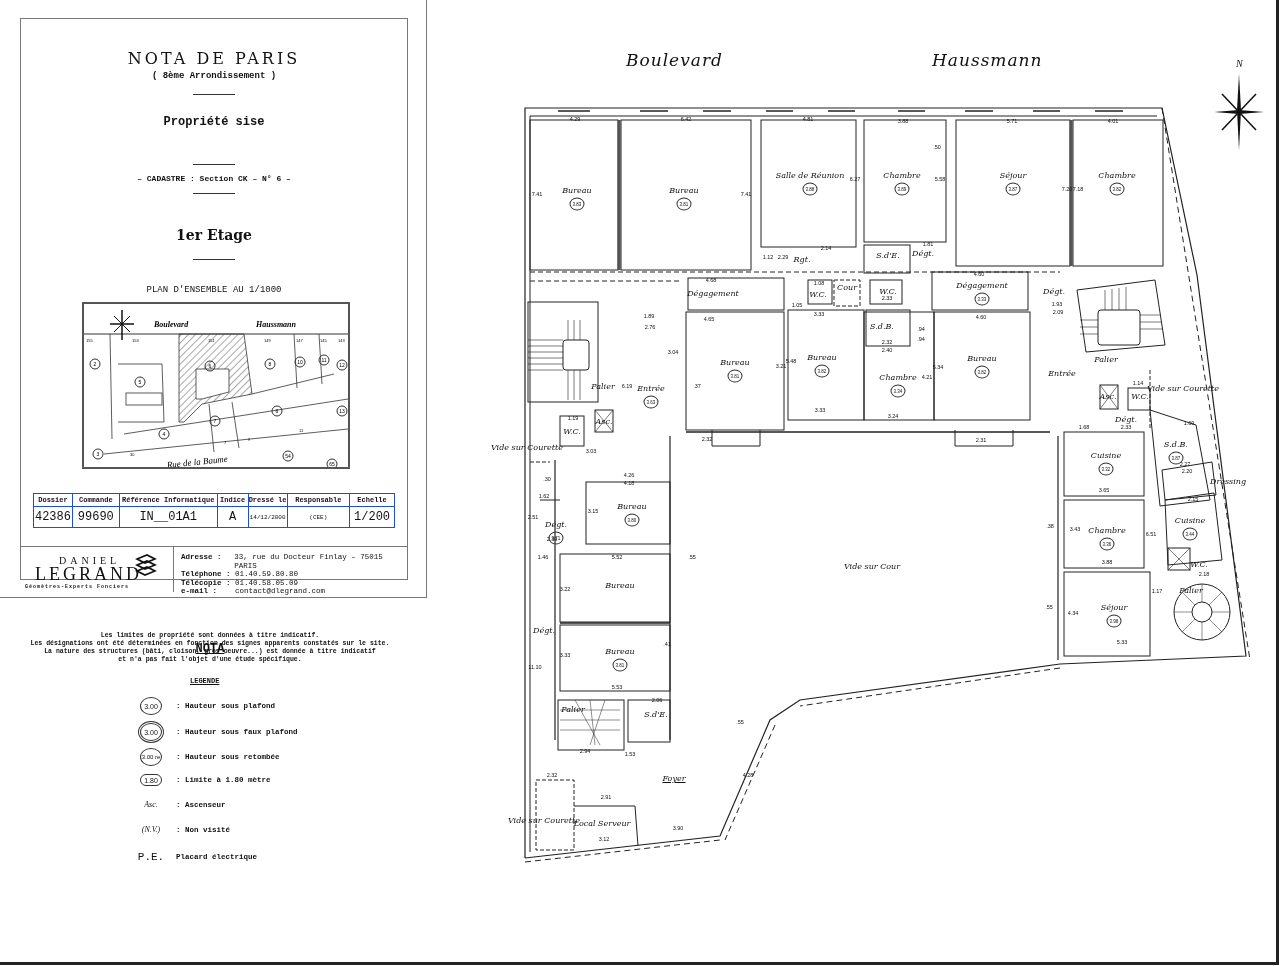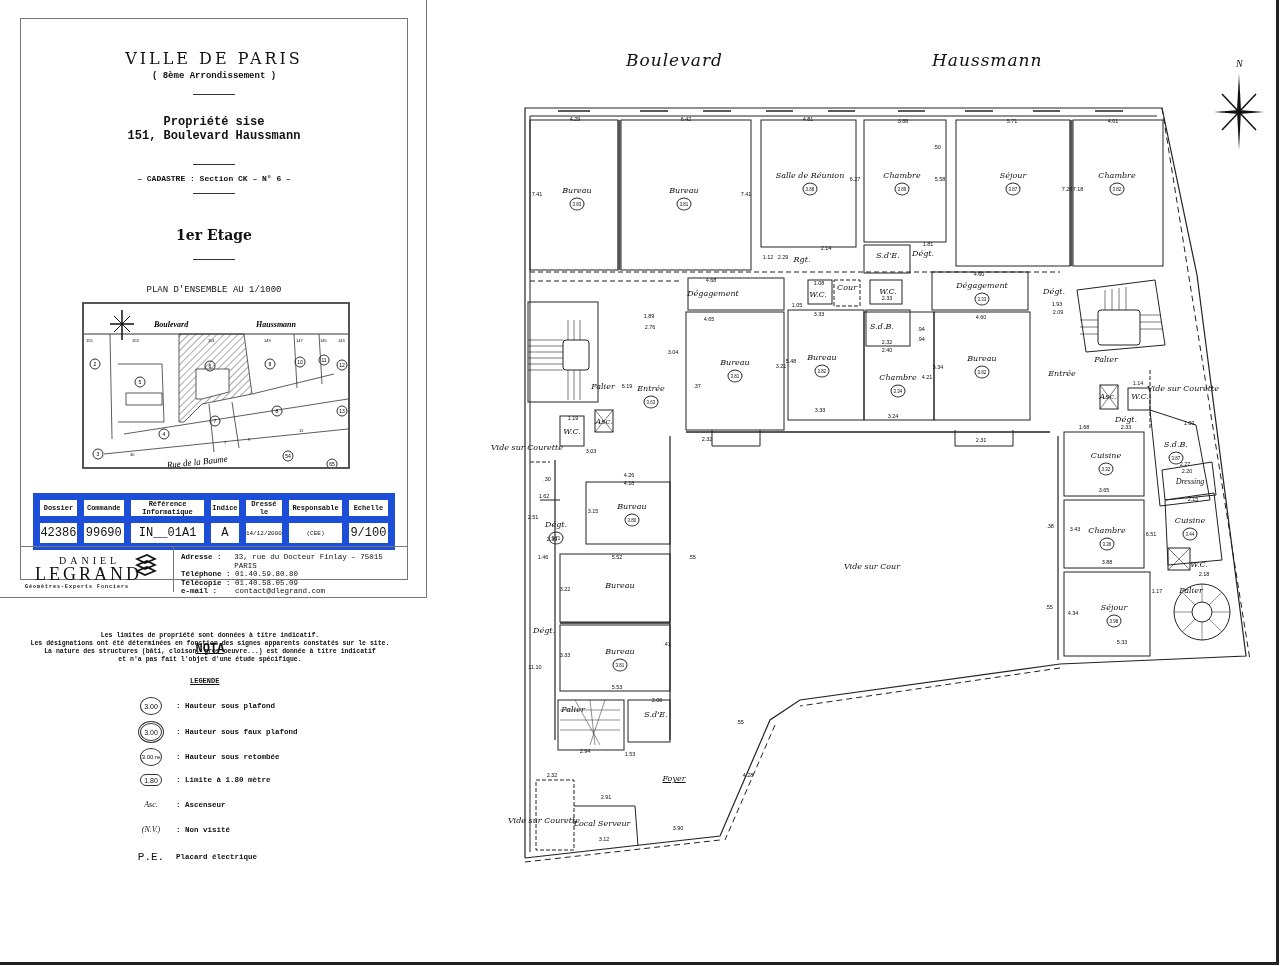--- a/index.html
+++ b/index.html
@@ -12,21 +12,21 @@
   .t2{top:52px;font-size:9px;font-family:"Liberation Mono",monospace;font-weight:bold;}
   .rule{position:absolute;left:172px;width:42px;height:0;border-top:1px solid #333;}
   .t3{top:96px;font-size:12px;font-family:"Liberation Mono",monospace;font-weight:bold;line-height:14px;}
   .t4{top:155px;font-size:8px;font-family:"Liberation Mono",monospace;font-weight:bold;}
   .t5{top:184px;font-size:21px;letter-spacing:1px;}
   .t6{top:208px;font-size:14px;font-weight:bold;}
   .t7{top:266px;font-size:9px;font-family:"Liberation Mono",monospace;}
   .mini{position:absolute;left:61px;top:283px;width:264px;height:163px;border:2px solid #555;overflow:hidden;}
   .mini svg{position:absolute;left:0;top:0;}
   .tbl{position:absolute;left:12px;top:474px;width:362px;border-collapse:collapse;font-family:"Liberation Mono",monospace;}
-  .tbl td{border:7px solid #1d4ed8;text-align:center;padding:0;}
+  .tbl td{border:1px solid #1d4ed8;text-align:center;padding:0;}
   .tbl .h td{font-size:7px;font-weight:bold;height:12px;}
   .tbl .v td{font-size:12px;height:20px;}
   .tbl .v td.sm{font-size:6px;}
   .ftr{position:absolute;left:0;top:527px;width:386px;height:45px;border-top:1px solid #777;}
   .ftr .sep{position:absolute;left:152px;top:0;height:45px;border-left:1px solid #777;}
   .logo1{position:absolute;left:38px;top:8px;font-size:10px;letter-spacing:4px;font-family:"Liberation Serif",serif;}
   .logo2{position:absolute;left:14px;top:17px;font-size:18px;letter-spacing:3px;font-family:"Liberation Serif",serif;}
   .logo3{position:absolute;left:4px;top:37px;font-size:5px;font-weight:bold;letter-spacing:1px;font-family:"Liberation Mono",monospace;}
   .logoicon{position:absolute;left:114px;top:6px;}
   .addr{position:absolute;left:160px;top:6px;font-size:7.5px;font-family:"Liberation Mono",monospace;line-height:8.5px;}
@@ -48,26 +48,25 @@
   .dim{position:absolute;font-size:5.5px;font-family:"Liberation Sans",sans-serif;white-space:nowrap;transform:translateX(-50%);}
   .hb{position:absolute;border:1px solid #333;border-radius:50%;width:13px;height:11px;font-size:4.5px;display:flex;align-items:center;justify-content:center;font-family:"Liberation Sans",sans-serif;transform:translate(-50%,-50%);}
 </style>
 </head>
 <body>
 
 <div class="frame"></div>
 
 <div class="cart">
   <div class="cart-inner">
-    <div class="c t1">VILLE  DE  PARIS</div>
+    <div class="c t1">NOTA  DE  PARIS</div>
     <div class="c t2">( 8ème Arrondissement )</div>
     <div class="rule" style="top:75px"></div>
     <div class="c t3">
       <div>Propriété sise</div>
-      <div>151, Boulevard Haussmann</div>
     </div>
     <div class="rule" style="top:145px"></div>
     <div class="c t4">– CADASTRE : Section CK – N° 6 –</div>
     <div class="rule" style="top:174px"></div>
     <div class="c t6">1er Etage</div>
     <div class="rule" style="top:240px"></div>
     <div class="c t7">PLAN D'ENSEMBLE AU 1/1000</div>
 
     <div class="mini">
       <svg width="264" height="163" viewBox="0 0 264 163">
@@ -157,21 +156,21 @@
         <td style="width:62px">Responsable</td>
         <td style="width:44px">Echelle</td>
       </tr>
       <tr class="v">
         <td>42386</td>
         <td>99690</td>
         <td>IN__01A1</td>
         <td>A</td>
         <td class="sm">14/12/2000</td>
         <td class="sm">(CEE)</td>
-        <td>9/100</td>
+        <td>1/200</td>
       </tr>
     </tbody>
       </table>
 
     <div class="ftr">
       <div class="logo1">DANIEL</div>
       <div class="logo2">LEGRAND</div>
       <div class="logo3">Géomètres-Experts Fonciers</div>
       <svg class="logoicon" width="22" height="26" viewBox="0 0 22 26">
         <path d="M2 6 L12 2 L20 6 L10 10 Z" fill="none" stroke="#111" stroke-width="1.6"></path>
@@ -449,21 +448,21 @@
     <div class="room" style="left: 603px; top: 382px;">Palier</div>
     <div class="room" style="left: 651px; top: 384px;">Entrée</div>
     <div class="hb" style="left: 651px; top: 402px;">3.63</div>
     <div class="room" style="left: 604px; top: 417px;">Asc.</div>
     <div class="room" style="left: 572px; top: 427px;">W.C.</div>
     <div class="room" style="left: 527px; top: 443px;">Vide sur Courette</div>
     <div class="room" style="left: 1176px; top: 440px;">S.d.B.</div>
     <div class="hb" style="left: 1176px; top: 458px;">3.87</div>
     <div class="room" style="left: 1106px; top: 451px;">Cuisine</div>
     <div class="hb" style="left: 1106px; top: 469px;">3.32</div>
-    <div class="room" style="left: 1190px; top: 477px; font-family: Liberation Serif, serif;">Dressing</div>
+    <div class="room" style="left: 1228px; top: 477px;">Dressing</div>
     <div class="room" style="left: 632px; top: 502px;">Bureau</div>
     <div class="hb" style="left: 632px; top: 520px;">3.80</div>
     <div class="room" style="left: 556px; top: 520px;">Dégt.</div>
     <div class="hb" style="left: 556px; top: 538px;">3.71</div>
     <div class="room" style="left: 1107px; top: 526px;">Chambre</div>
     <div class="hb" style="left: 1107px; top: 544px;">3.36</div>
     <div class="room" style="left: 1190px; top: 516px;">Cuisine</div>
     <div class="hb" style="left: 1190px; top: 534px;">3.44</div>
     <div class="room" style="left: 872px; top: 562px;">Vide sur Cour</div>
     <div class="room" style="left: 620px; top: 581px;">Bureau</div>

